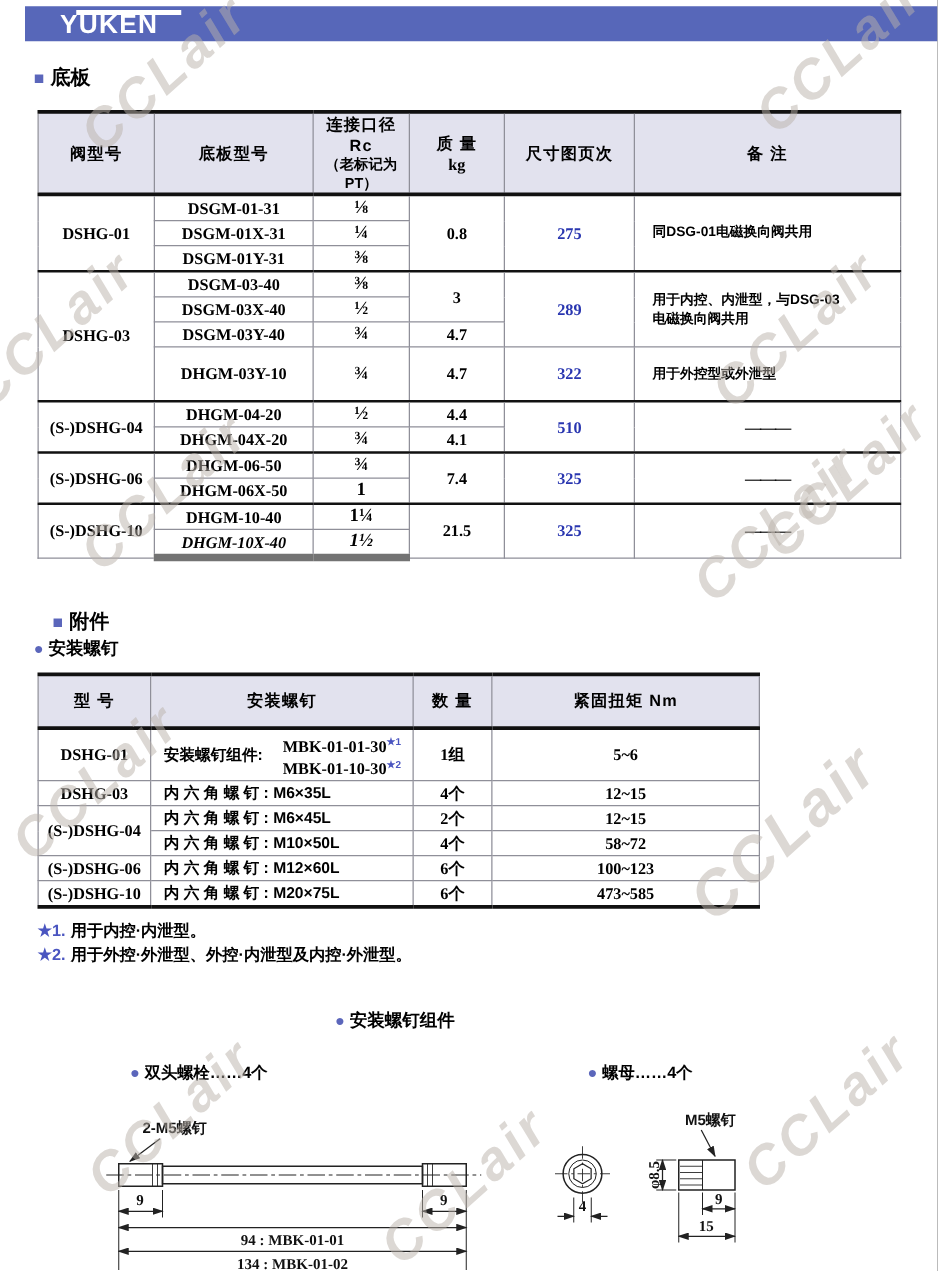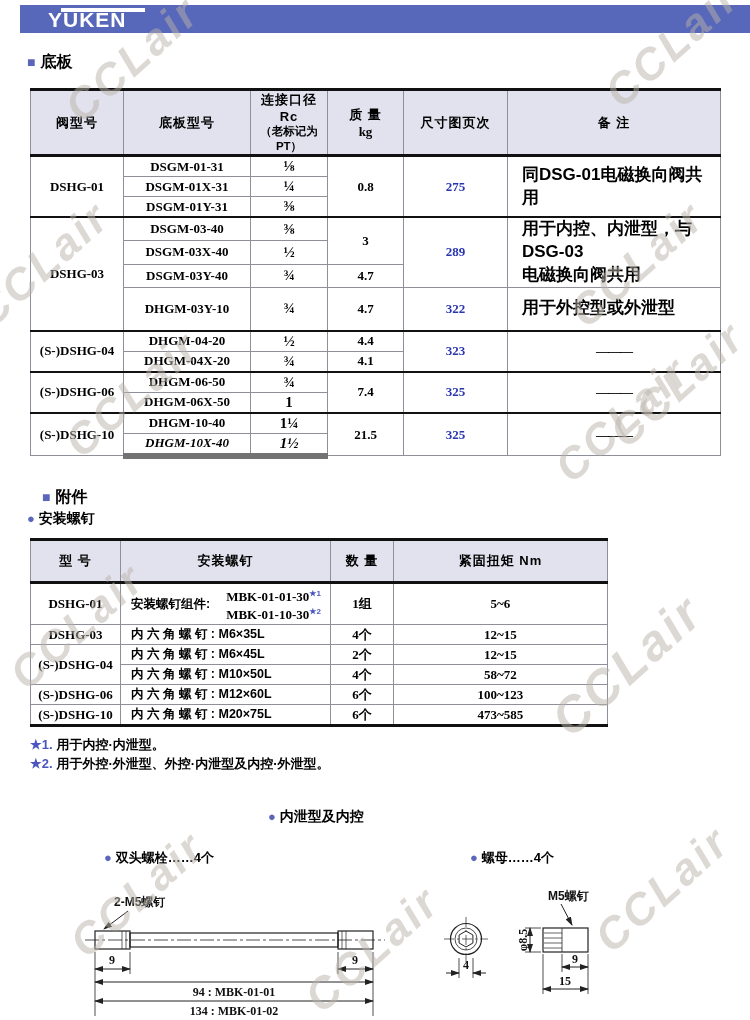--- a/index.html
+++ b/index.html
@@ -27,21 +27,21 @@
               font-size:13px; letter-spacing:1px; }
   .t1 { position:absolute; left:30px; top:88px; width:690px; }
   .t1 tr.hdr td { height:52px; }
   .t1 td { height:19px; }
   .t1 tr.tall td { height:42px; }
   .t1 tr.grp td { border-top:2px solid #111; }
   .t1 tr.last td { border-bottom:6px solid #737373;font-style:italic; }
   .frac { font-size:15px; }
   .pg { color:#2936b0; }
   .rl { text-align:left; padding-left:14px; white-space:pre-line; line-height:1.35;
-        font-family:"Liberation Sans", sans-serif; font-size:17px; }
+        font-family:"Liberation Sans", sans-serif; font-size:11px; }
   .dashcell { letter-spacing:-1px; }
 
   .t2 { position:absolute; left:30px; top:538px; width:577px;padding-left:48px; }
   .t2 tr.hdr td { height:40px; }
   .t2 td { height:19px; }
   .t2 tr.kit td { height:40px; }
   .t2 tr.last td { border-bottom:3px solid #111; }
   .t2 .screw { text-align:left; padding-left:10px; font-family:"Liberation Sans", sans-serif; font-size:12.5px; }
   .kitcell { display:flex; align-items:center; gap:16px; padding-left:8px; }
   .kitlines { display:flex; flex-direction:column; line-height:15px; text-align:left;
@@ -146,21 +146,21 @@
       <td>4.7</td>
       <td class="pg">322</td>
       <td class="rl">用于外控型或外泄型</td>
     </tr>
 
     <tr class="grp">
       <td rowspan="2">(S-)DSHG-04</td>
       <td>DHGM-04-20</td>
       <td class="frac">½</td>
       <td>4.4</td>
-      <td rowspan="2" class="pg">323</td>
+      <td rowspan="2" class="pg">510</td>
       <td rowspan="2" class="dashcell">———</td>
     </tr>
     <tr>
       <td>DHGM-04X-20</td>
       <td class="frac">¾</td>
       <td>4.1</td>
     </tr>
 
     <tr class="grp">
       <td rowspan="2">(S-)DSHG-06</td>
@@ -259,21 +259,21 @@
     </table>
 
   <div class="fnote" style="left:30px; top:736px;">
     <span class="fm">★1.</span><span>用于内控·内泄型。</span>
   </div>
   <div class="fnote" style="left:30px; top:755px;">
     <span class="fm">★2.</span><span>用于外控·外泄型、外控·内泄型及内控·外泄型。</span>
   </div>
 
   <div class="bullet-line" style="left:268px; top:808px; font-size:14px;">
-    <span class="bl">●</span><span>内泄型及内控</span>
+    <span class="bl">●</span><span>安装螺钉组件</span>
   </div>
   <div class="bullet-line" style="left:104px; top:849px; font-size:13px;">
     <span class="bl">●</span><span>双头螺栓……4个</span>
   </div>
   <div class="bullet-line" style="left:470px; top:849px; font-size:13px;">
     <span class="bl">●</span><span>螺母……4个</span>
   </div>
 
   <svg class="draw" style="left:58px; top:878px;" width="362" height="142" viewBox="0 0 362 142">
     <defs>

